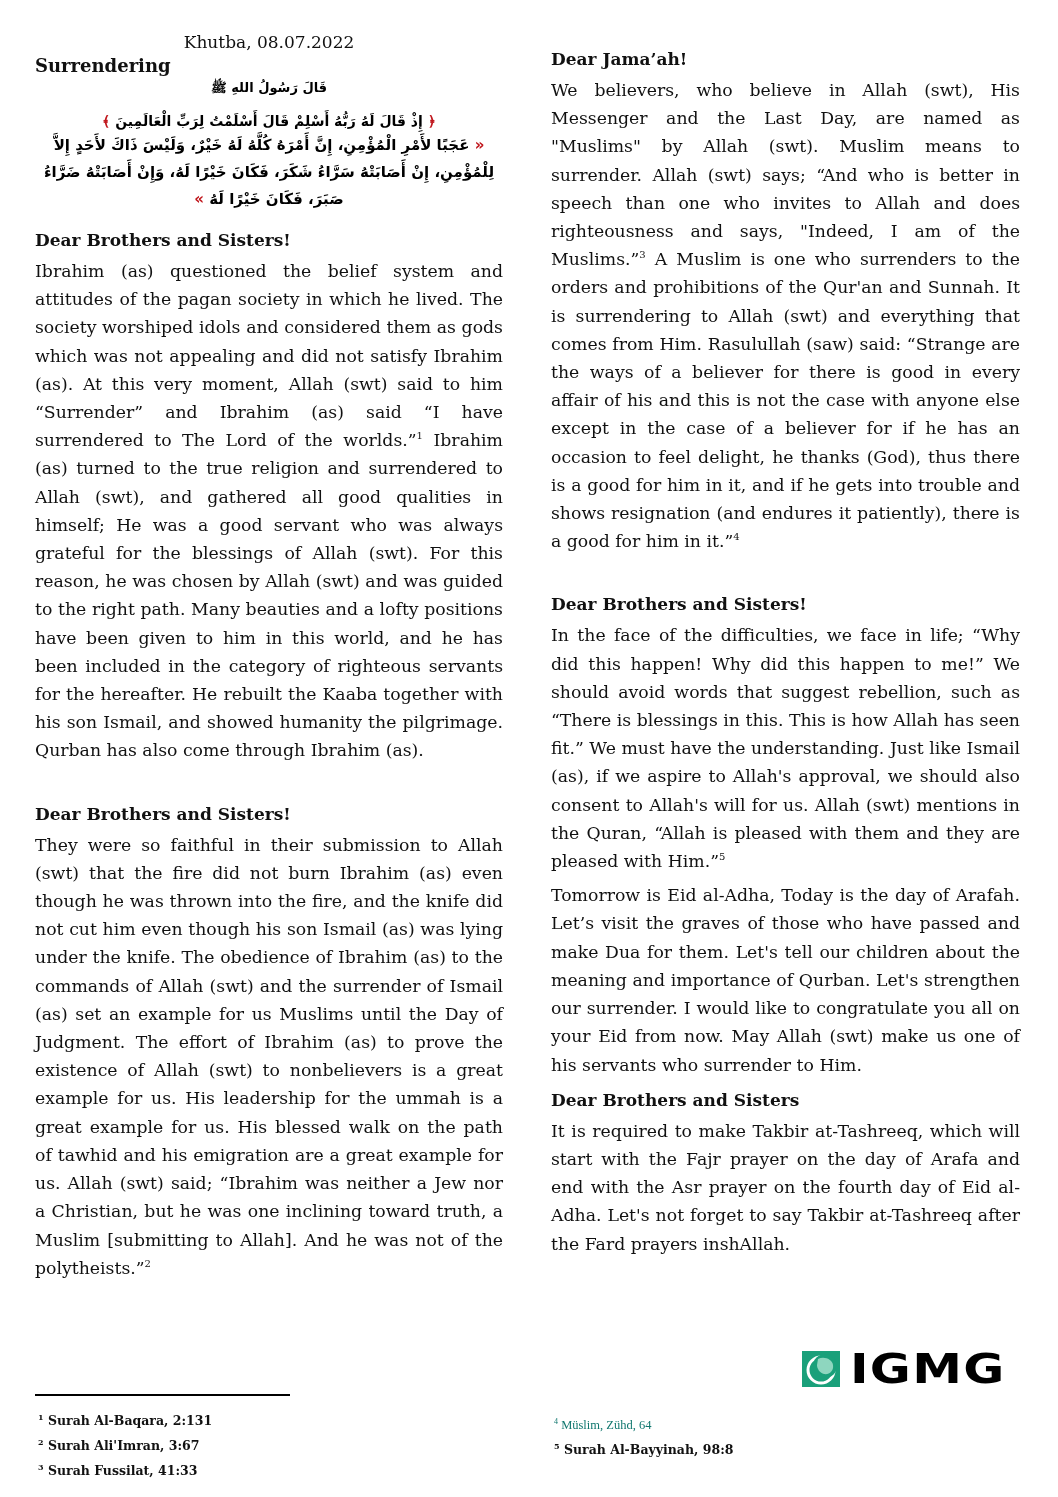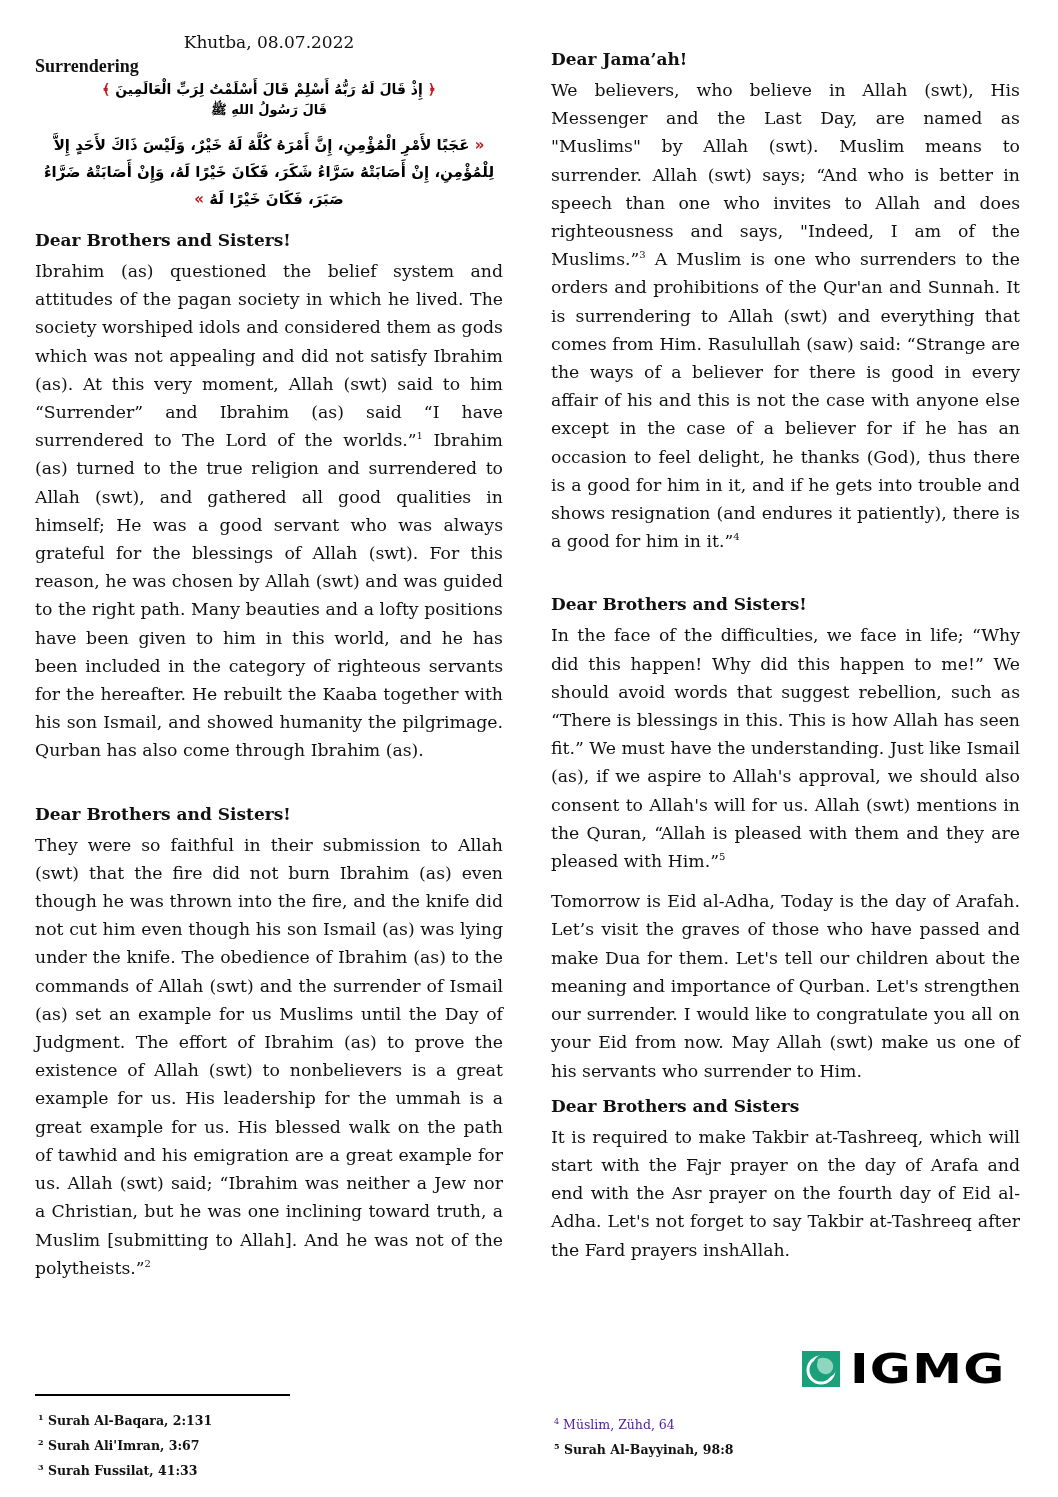--- a/index.html
+++ b/index.html
@@ -2,57 +2,57 @@
 <html><head>
 <meta charset="utf-8">
 <style>
   html, body { margin: 0; padding: 0; background: #ffffff; }
   body { width: 1058px; height: 1497px; position: relative; overflow: hidden;
          font-family: "DejaVu Serif", "Liberation Serif", serif; color: #111; }
   .col { position: absolute; top: 30px; }
   .col-left { left: 35px; width: 468px; }
   .col-right { left: 551px; width: 469px; }
   .meta { font-size: 17px; line-height: 24px; margin: 0; text-align: center; }
-  .title { font-size: 18px; font-weight: bold; line-height: 24px; margin: 0; font-family: Liberation Serif, serif; }
+  .title { font-size: 18px; font-weight: bold; line-height: 24px; margin: 0; }
   .arabic { direction: rtl; text-align: center; font-family: "DejaVu Sans", sans-serif;
             font-weight: bold; color: #000; margin: 0; }
   .arabic .br { color: #c0161c; font-weight: bold; }
   .ayah { font-size: 14px; line-height: 22px; }
   .hadith-src { font-size: 13px; line-height: 20px; margin-bottom: 12px; }
   .hadith { font-size: 15px; line-height: 27px; }
   .heading { font-size: 17px; font-weight: bold; line-height: 26px; margin: 8px 0 4px 0; }
   .para { font-size: 17.3px; line-height: 28.2px; text-align: justify; margin: 0; }
   .para b { font-weight: normal; }
   .para sup { font-size: 10px; line-height: 0; }
   .gap { height: 28px; }
   .footnotes { position: absolute; top: 1394px; font-size: 12.5px; line-height: 18px; }
   .footnotes-left { left: 35px; }
   .footnotes-right { left: 551px; top: 1410px; }
   .fn-rule { width: 255px; border-top: 2px solid #000; margin-bottom: 12px; }
   .fn { margin: 3px; font-weight: bold; }
-  .fn.light { font-weight: normal; color: #4c1d95; }
+  .fn.light { font-weight: normal; color: #0f766e; font-family: Liberation Serif, serif; }
   .fn sup { font-size: 8px; }
   .logo { position: absolute; left: 802px; top: 1351px; display: flex; }
   .logo-mark { width: 38px; height: 36px; background: #1aa07a; position: relative; overflow: hidden; }
   .logo-text { font-family: "DejaVu Sans", sans-serif; font-weight: bold; font-size: 40px;
                letter-spacing: 1px; margin-left: 10px; line-height: 36px; color: #000; transform: scaleX(1.25); transform-origin: left; }
 </style>
 </head>
 <body>
 
 <div class="col col-left">
   <p class="meta">Khutba, 08.07.2022</p>
   <p class="title">Surrendering</p>
 
+  <p class="arabic hadith-src">قَالَ رَسُولُ اللهِ ﷺ</p>
   <p class="arabic ayah">
     <span class="br">﴿</span>
     <span>إِذْ قَالَ لَهُ رَبُّهُ أَسْلِمْ قَالَ أَسْلَمْتُ لِرَبِّ الْعَالَمِينَ</span>
     <span class="br">﴾</span>
   </p>
-  <p class="arabic hadith-src">قَالَ رَسُولُ اللهِ ﷺ</p>
   <p class="arabic hadith">
     <span class="br">«</span>
     <span>عَجَبًا لأَمْرِ الْمُؤْمِنِ، إِنَّ أَمْرَهُ كُلَّهُ لَهُ خَيْرٌ، وَلَيْسَ ذَاكَ لأَحَدٍ إِلاَّ لِلْمُؤْمِنِ، إِنْ أَصَابَتْهُ سَرَّاءُ شَكَرَ، فَكَانَ خَيْرًا لَهُ، وَإِنْ أَصَابَتْهُ ضَرَّاءُ صَبَرَ، فَكَانَ خَيْرًا لَهُ</span>
     <span class="br">»</span>
   </p>
 
   <p class="heading" style="margin-top:14px">Dear Brothers and Sisters!</p>
   <p class="para"><span>Ibrahim (as) questioned the belief system and attitudes of the pagan society in which he lived. The society worshiped idols and considered them as gods which was not appealing and did not satisfy Ibrahim (as). At this very moment, Allah (swt) said to him </span><b>“Surrender”</b><span> and Ibrahim (as) said </span><b>“I have surrendered to The Lord of the worlds.”</b><sup>1</sup><span> Ibrahim (as) turned to the true religion and surrendered to Allah (swt), and gathered all good qualities in himself; He was a good servant who was always grateful for the blessings of Allah (swt). For this reason, he was chosen by Allah (swt) and was guided to the right path. Many beauties and a lofty positions have been given to him in this world, and he has been included in the category of righteous servants for the hereafter. He rebuilt the Kaaba together with his son Ismail, and showed humanity the pilgrimage. Qurban has also come through Ibrahim (as).</span></p>
 
   <div class="gap"></div>
@@ -60,21 +60,21 @@
   <p class="para"><span>They were so faithful in their submission to Allah (swt) that the fire did not burn Ibrahim (as) even though he was thrown into the fire, and the knife did not cut him even though his son Ismail (as) was lying under the knife. The obedience of Ibrahim (as) to the commands of Allah (swt) and the surrender of Ismail (as) set an example for us Muslims until the Day of Judgment. The effort of Ibrahim (as) to prove the existence of Allah (swt) to nonbelievers is a great example for us. His leadership for the ummah is a great example for us. His blessed walk on the path of tawhid and his emigration are a great example for us. Allah (swt) said; </span><b>“Ibrahim was neither a Jew nor a Christian, but he was one inclining toward truth, a Muslim [submitting to Allah]. And he was not of the polytheists.”</b><sup>2</sup></p>
 </div>
 
 <div class="col col-right">
   <p class="heading" style="margin-top:16px">Dear Jama’ah!</p>
   <p class="para"><span>We believers, who believe in Allah (swt), His Messenger and the Last Day, are named as "Muslims" by Allah (swt). Muslim means to surrender. Allah (swt) says; </span><b>“And who is better in speech than one who invites to Allah and does righteousness and says, "Indeed, I am of the Muslims.”</b><sup>3</sup><span> A Muslim is one who surrenders to the orders and prohibitions of the Qur'an and Sunnah. It is surrendering to Allah (swt) and everything that comes from Him.  Rasulullah (saw) said: </span><b>“Strange are the ways of a believer for there is good in every affair of his and this is not the case with anyone else except in the case of a believer for if he has an occasion to feel delight, he thanks (God), thus there is a good for him in it, and if he gets into trouble and shows resignation (and endures it patiently), there is a good for him in it.”</b><sup>4</sup></p>
 
   <div class="gap"></div>
   <p class="heading">Dear Brothers and Sisters!</p>
   <p class="para"><span>In the face of the difficulties, we face in life; “Why did this happen! Why did this happen to me!” We should avoid words that suggest rebellion, such as “There is blessings in this. This is how Allah has seen fit.” We must have the understanding. Just like Ismail (as), if we aspire to Allah's approval, we should also consent to Allah's will for us. Allah (swt) mentions in the Quran, </span><b>“Allah is pleased with them and they are pleased with Him.”</b><sup>5</sup></p>
-  <p class="para" style="margin-top:12px">Tomorrow is Eid al-Adha, Today is the day of Arafah. Let’s visit the graves of those who have passed and make Dua for them. Let's tell our children about the meaning and importance of Qurban. Let's strengthen our surrender. I would like to congratulate you all on your Eid from now. May Allah (swt) make us one of his servants who surrender to Him.</p>
+  <p class="para" style="margin-top:6px">Tomorrow is Eid al-Adha, Today is the day of Arafah. Let’s visit the graves of those who have passed and make Dua for them. Let's tell our children about the meaning and importance of Qurban. Let's strengthen our surrender. I would like to congratulate you all on your Eid from now. May Allah (swt) make us one of his servants who surrender to Him.</p>
 
   <p class="heading">Dear Brothers and Sisters</p>
   <p class="para">It is required to make Takbir at-Tashreeq, which will start with the Fajr prayer on the day of Arafa and end with the Asr prayer on the fourth day of Eid al-Adha. Let's not forget to say Takbir at-Tashreeq after the Fard prayers inshAllah.</p>
 </div>
 
 <div class="logo">
   <div class="logo-mark">
     <svg width="38" height="36" viewBox="0 0 38 36">
       <rect width="38" height="36" fill="#1aa07a"></rect>
       <circle cx="19" cy="19" r="13" fill="none" stroke="#ffffff" stroke-width="3"></circle>

